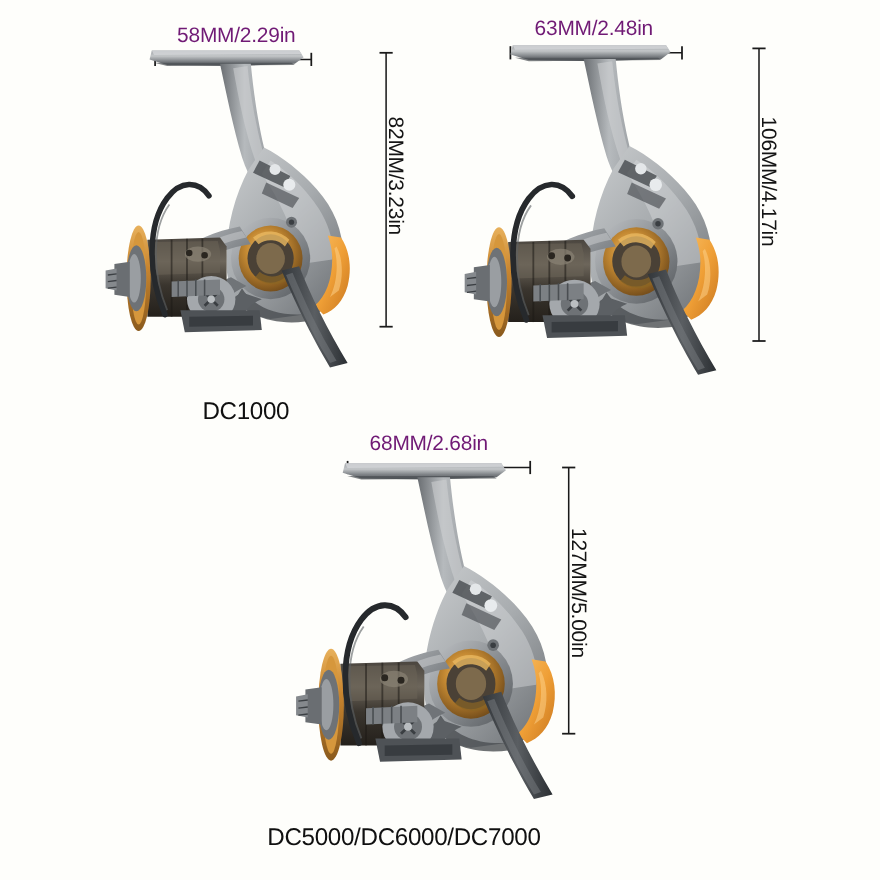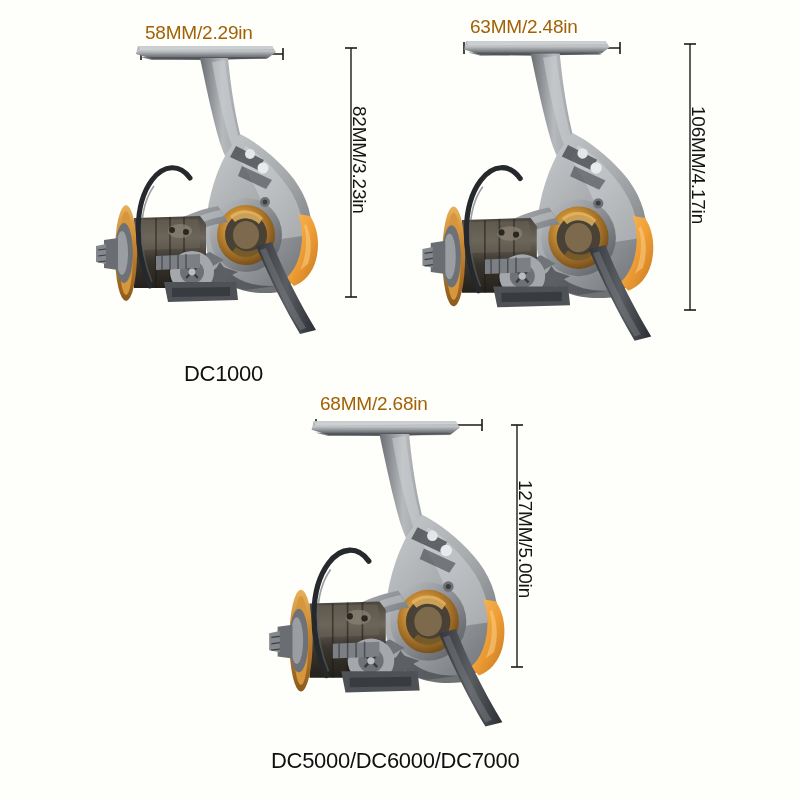--- a/index.html
+++ b/index.html
@@ -24,23 +24,24 @@
     position: absolute;
   }
   .reel-svg {
     position: absolute;
     left: 0; top: 0;
     display: block;
   }
   .dim-label-h {
     position: absolute;
     font-size: 19px;
-    color: #a16207;
+    color: #701a75;
     white-space: nowrap;
     letter-spacing: -0.2px;
+    margin-left: 16px;
   }
   .dim-label-v {
     position: absolute;
     font-size: 19px;
     color: #141414;
     white-space: nowrap;
     transform-origin: left top;
     transform: rotate(90deg);
     letter-spacing: -0.2px;
   }
@@ -533,16 +534,16 @@
         <line x1="126" y1="216" x2="126" y2="231"></line>
       </g>
 
       <path d="M196 208 C206 232, 222 266, 240 296 L256 292 C238 262, 222 230, 212 204 Z" fill="url(#g3-handle)"></path>
       <path d="M200 212 C210 236, 224 266, 240 292 L246 290 C230 264, 216 234, 206 210 Z" fill="#787c80" opacity="0.5"></path>
 
       <path d="M104 244 L176 244 L178 262 L108 264 Z" fill="#4e5256"></path>
       <path d="M112 250 L170 249 L170 258 L112 259 Z" fill="#2f3337" opacity="0.7"></path>
     </svg>
 
-    <div class="caption" style="left:18px; top:358px;margin-left:28px;">DC5000/DC6000/DC7000</div>
+    <div class="caption" style="left:18px; top:358px;">DC5000/DC6000/DC7000</div>
   </div>
 
 </div>
 
 </body></html>

